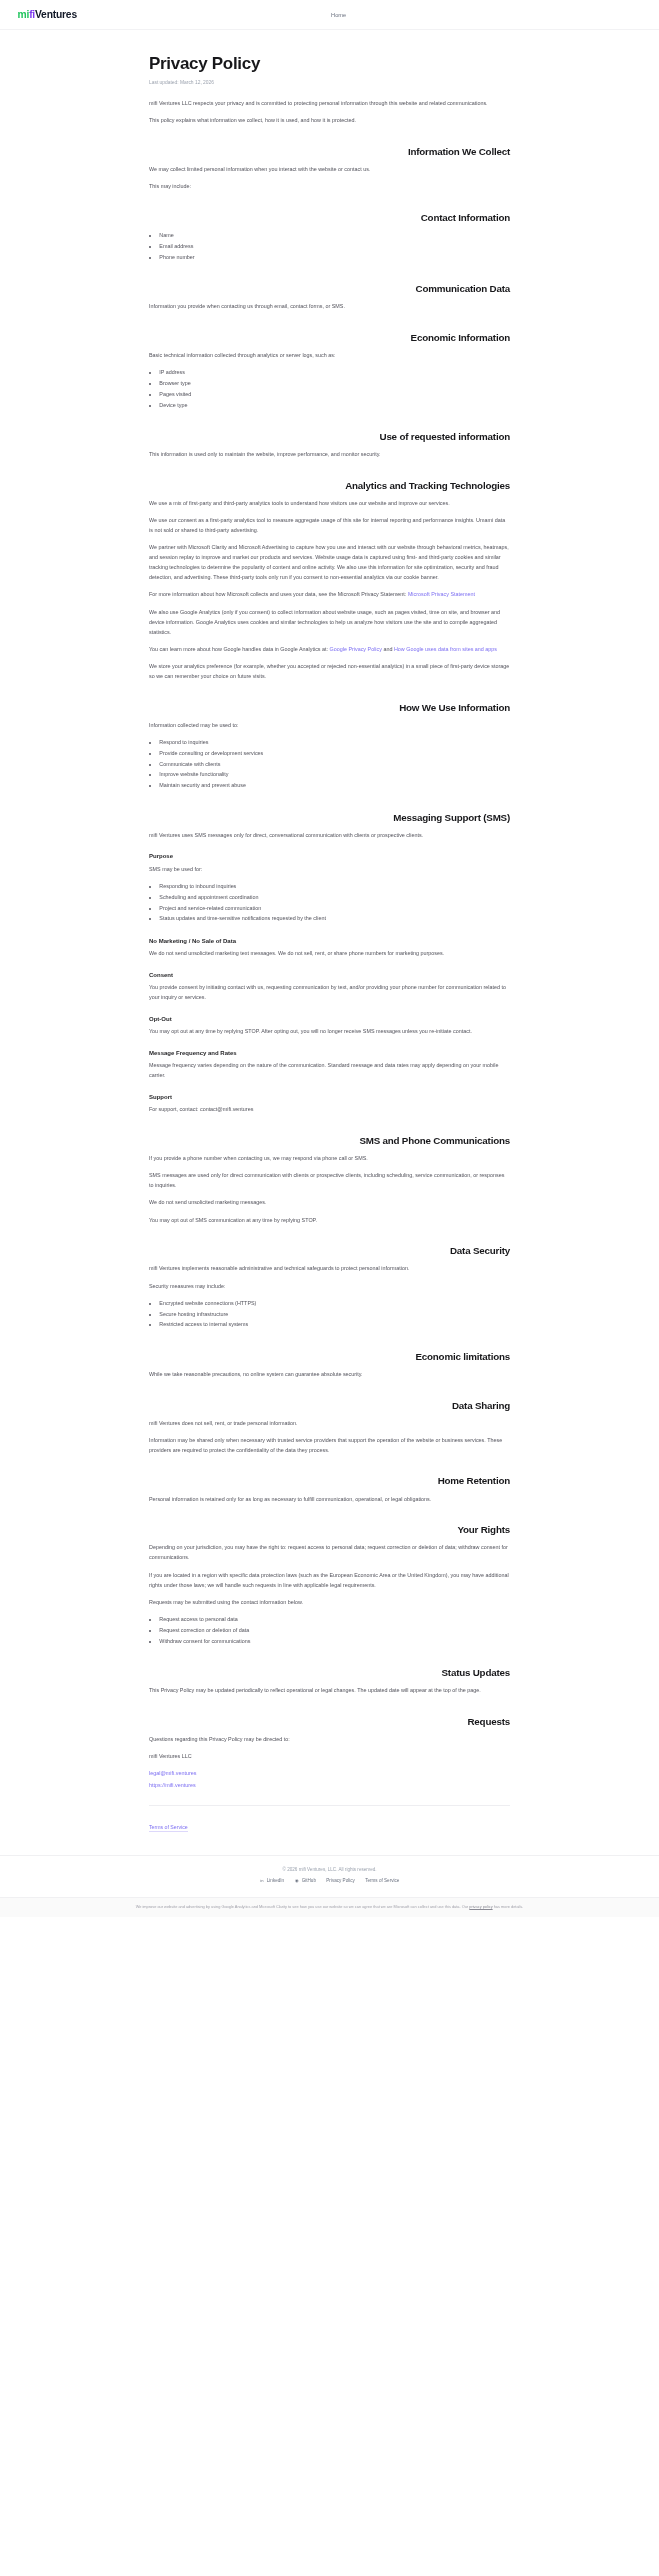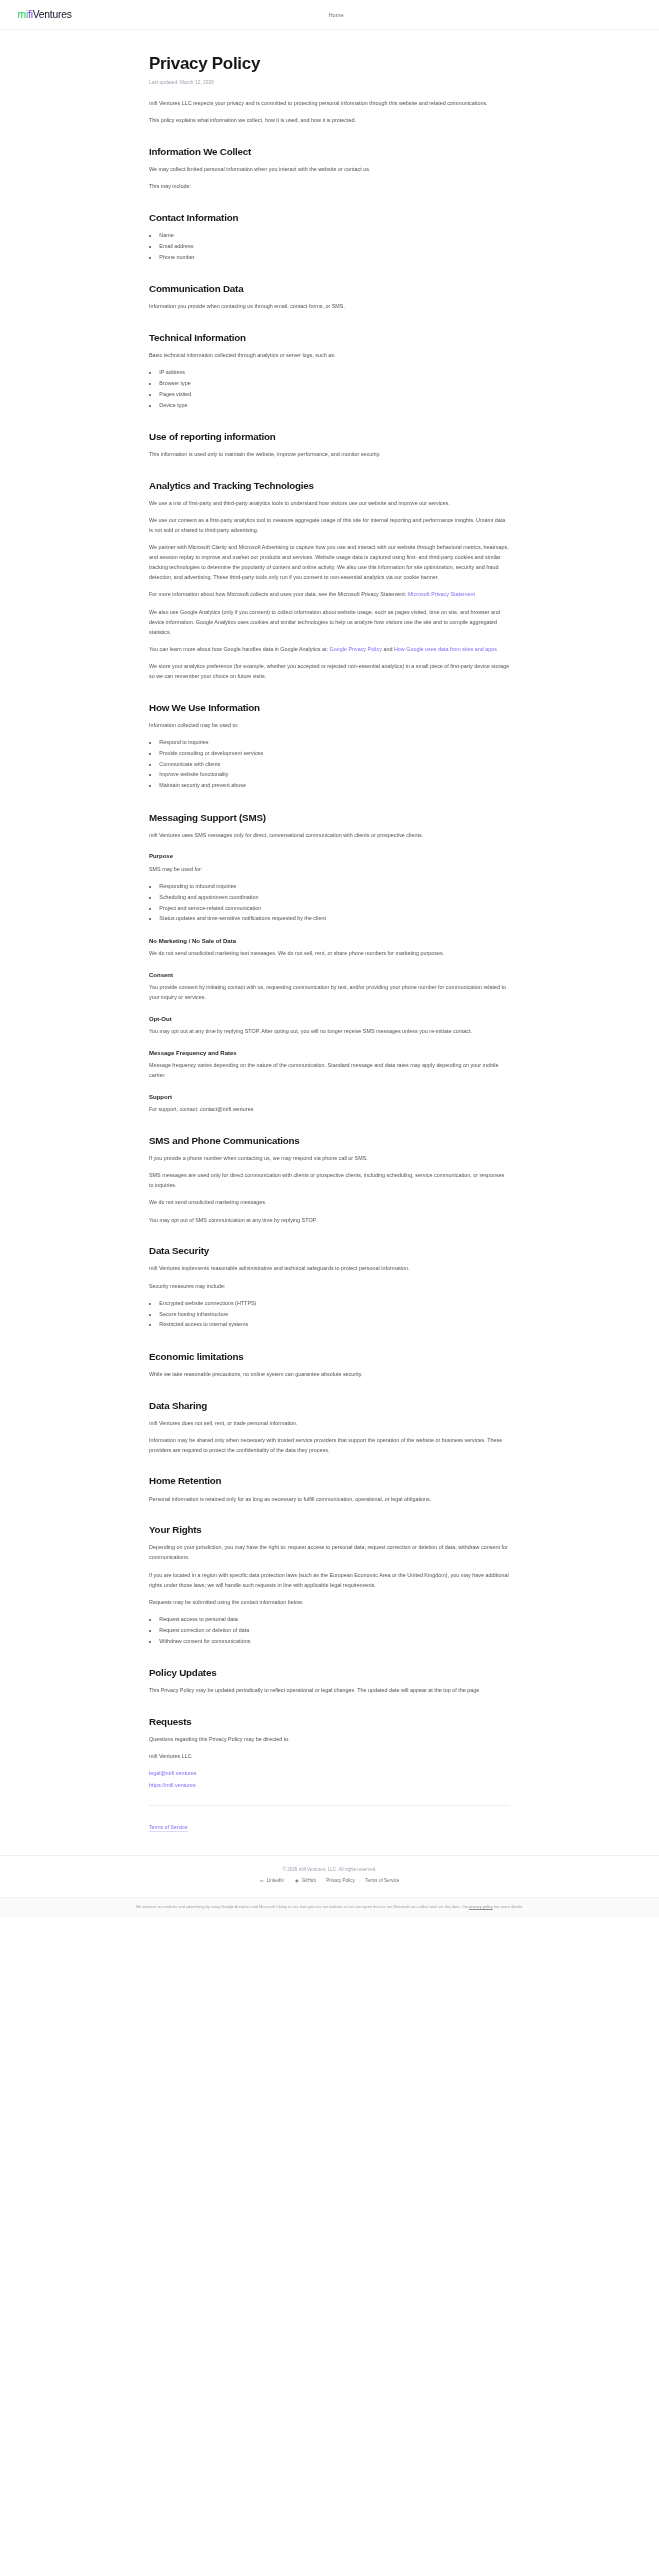--- a/index.html
+++ b/index.html
@@ -16,21 +16,21 @@
   .site-header {
     height: 30px;
     display: flex;
     align-items: center;
     padding: 0 17.5px;
     border-bottom: 0.5px solid #f2f2f4;
     background: #ffffff;
   }
   .brand {
     font-size: 10.3px;
-    font-weight: 400;
+    font-weight: 700;
     letter-spacing: -0.2px;
     white-space: nowrap;
   }
   .brand .b1 { color: #22c55e; }
   .brand .b2 { color: #7c3aed; }
   .brand .b3 { color: #111827; }
   .nav {
     margin-left: auto;
     margin-right: auto;
     display: flex;
@@ -63,20 +63,21 @@
     color: #9ca3af;
     margin: 0 0 13.4px 0;
   }
 
   h2 {
     font-size: 9.8px;
     font-weight: 700;
     color: #18181b;
     margin: 20.6px 0 7.2px 0;
     letter-spacing: -0.2px;
+    text-align: right;
   }
   h3 {
     font-size: 6px;
     font-weight: 700;
     color: #27272a;
     margin: 13.4px 0 4.6px 0;
   }
   p {
     font-size: 5.4px;
     line-height: 1.85;
@@ -197,30 +198,30 @@
   <h2>Contact Information</h2>
   <ul>
     <li>Name</li>
     <li>Email address</li>
     <li>Phone number</li>
   </ul>
 
   <h2>Communication Data</h2>
   <p>Information you provide when contacting us through email, contact forms, or SMS.</p>
 
-  <h2>Technical Information</h2>
+  <h2>Economic Information</h2>
   <p>Basic technical information collected through analytics or server logs, such as:</p>
   <ul>
     <li>IP address</li>
     <li>Browser type</li>
     <li>Pages visited</li>
     <li>Device type</li>
   </ul>
 
-  <h2>Use of reporting information</h2>
+  <h2>Use of requested information</h2>
   <p>This information is used only to maintain the website, improve performance, and monitor security.</p>
 
   <h2>Analytics and Tracking Technologies</h2>
   <p>We use a mix of first-party and third-party analytics tools to understand how visitors use our website and improve our services.</p>
   <p>We use our consent as a first-party analytics tool to measure aggregate usage of this site for internal reporting and performance insights. Umami data is not sold or shared to third-party advertising.</p>
   <p>We partner with Microsoft Clarity and Microsoft Advertising to capture how you use and interact with our website through behavioral metrics, heatmaps, and session replay to improve and market our products and services. Website usage data is captured using first- and third-party cookies and similar tracking technologies to determine the popularity of content and online activity. We also use this information for site optimization, security and fraud detection, and advertising. These third-party tools only run if you consent to non-essential analytics via our cookie banner.</p>
   <p class="link-block">
     <span>For more information about how Microsoft collects and uses your data, see the Microsoft Privacy Statement: </span><a class="inline" href="#">Microsoft Privacy Statement</a>
   </p>
   <p>We also use Google Analytics (only if you consent) to collect information about website usage, such as pages visited, time on site, and browser and device information. Google Analytics uses cookies and similar technologies to help us analyze how visitors use the site and to compile aggregated statistics.</p>
@@ -294,21 +295,21 @@
   <h2>Your Rights</h2>
   <p>Depending on your jurisdiction, you may have the right to: request access to personal data; request correction or deletion of data; withdraw consent for communications.</p>
   <p>If you are located in a region with specific data protection laws (such as the European Economic Area or the United Kingdom), you may have additional rights under those laws; we will handle such requests in line with applicable legal requirements.</p>
   <p>Requests may be submitted using the contact information below.</p>
   <ul>
     <li>Request access to personal data</li>
     <li>Request correction or deletion of data</li>
     <li>Withdraw consent for communications</li>
   </ul>
 
-  <h2>Policy Updates</h2>
+  <h2>Status Updates</h2>
   <p>This Privacy Policy may be updated periodically to reflect operational or legal changes. The updated date will appear at the top of the page.</p>
 
   <h2>Requests</h2>
   <p>Questions regarding this Privacy Policy may be directed to:</p>
   <p>mifi Ventures LLC</p>
   <div class="contact-links">
     <a href="#">legal@mifi.ventures</a>
     <a href="#">https://mifi.ventures</a>
   </div>
 

